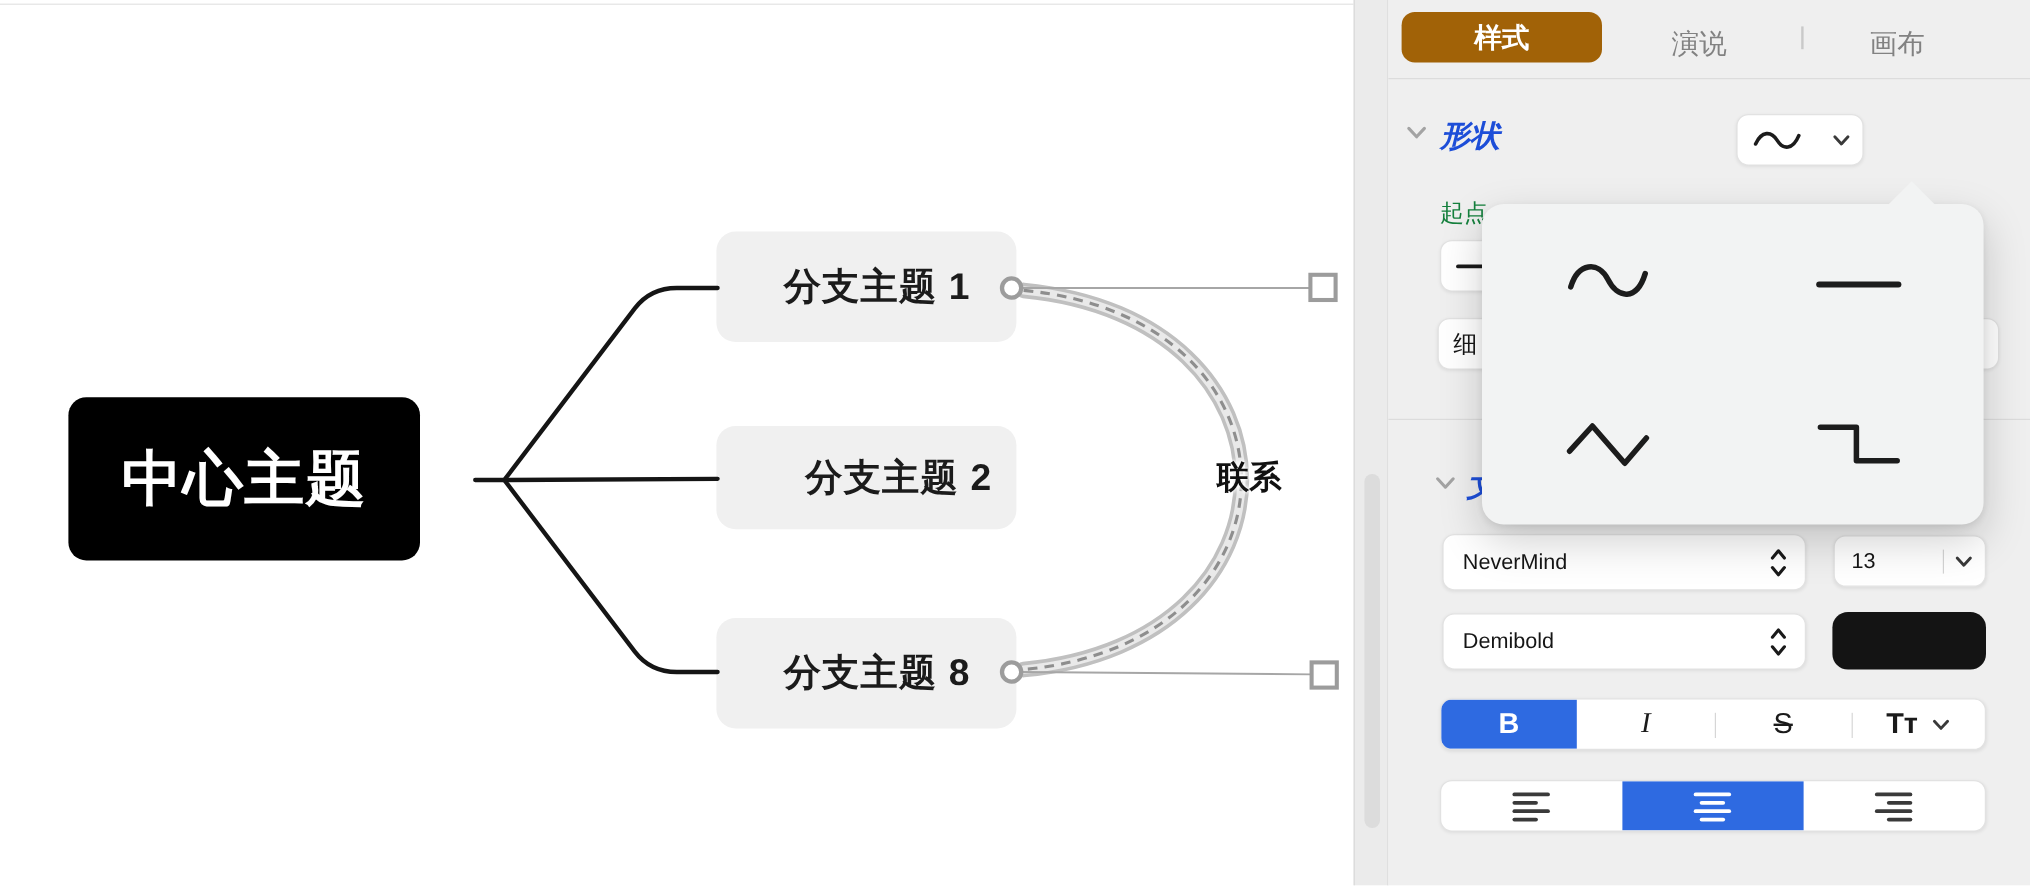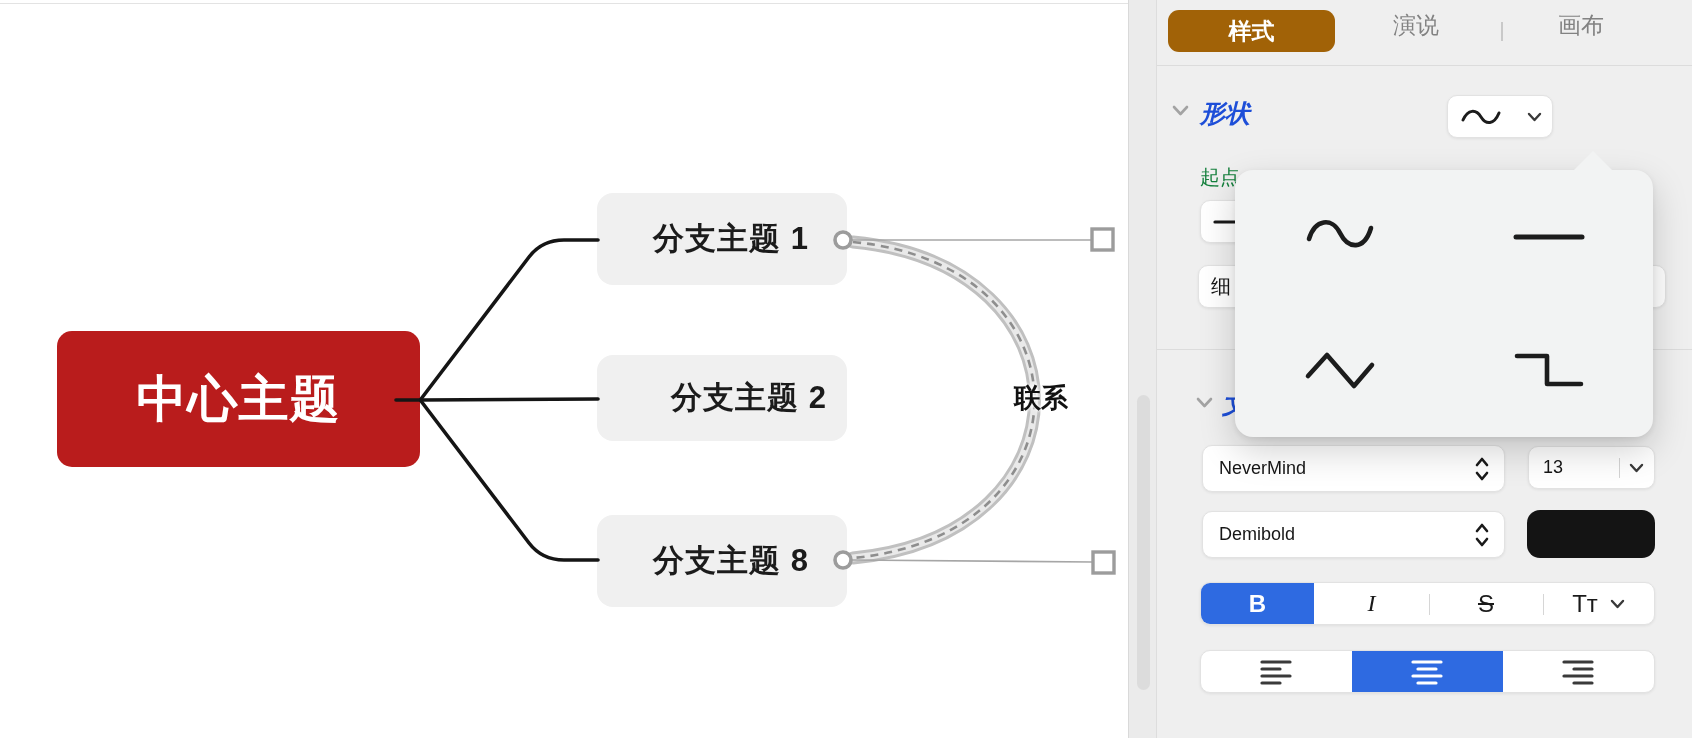--- a/index.html
+++ b/index.html
@@ -8,42 +8,42 @@
     background:#ffffff;
     font-family:"Liberation Sans","DejaVu Sans",sans-serif;
     -webkit-font-smoothing:antialiased;
   }
   .abs{position:absolute;}
 
   
   #canvas{left:0;top:0;width:1128px;height:738px;background:#ffffff;}
   #canvas-topline{left:0;top:3px;width:1128px;height:1px;background:#e3e3e3;}
   .topic{display:flex;align-items:center;justify-content:center;box-sizing:border-box;}
-  #central-topic{left:57px;top:331px;width:363px;height:136px;background:#b91c1c;border-radius:15px;}
+  #central-topic{left:57px;top:331px;width:293px;height:136px;background:#000000;border-radius:15px;}
   #central-topic .t{color:#ffffff;font-size:50px;font-weight:700;letter-spacing:1px;}
   .branch{background:#f0f0f0;border-radius:16px;}
   .branch .t{color:#1b1b1b;font-size:31px;font-weight:600;letter-spacing:1px;margin-left:18px;}
   #branch-1{left:597px;top:193px;width:250px;height:92px;}
   #branch-2{left:597px;top:355px;width:250px;height:86px;padding-left:36px;}
   #branch-3{left:597px;top:515px;width:250px;height:92px;}
   #map-svg{left:0;top:0;}
   #relationship-label{left:1014px;top:380px;width:110px;font-size:27px;font-weight:800;color:#111;
     text-shadow:0 0 3px #fff,0 0 3px #fff,0 0 5px #fff;z-index:6;}
 
   
   #gutter{left:1128px;top:0;width:29px;height:738px;background:#ebebeb;
     border-left:1px solid #d9d9d9;border-right:1px solid #dddddd;box-sizing:border-box;}
   #scroll-thumb{left:1137px;top:395px;width:13px;height:295px;background:#dcdcdc;border-radius:7px;}
 
   
   #panel{left:1157px;top:0;width:535px;height:738px;background:#efefef;}
   .divider{height:1px;background:#dcdcdc;}
   .tab-pill{border-radius:11px;display:flex;align-items:center;justify-content:center;
     font-size:23px;font-weight:600;}
-  .tab-plain{display:flex;align-items:flex-start;justify-content:center;font-size:23px;color:#828282;font-weight:500;}
+  .tab-plain{display:flex;align-items:flex-end;justify-content:center;font-size:23px;color:#828282;font-weight:500;}
   .sec-title{font-size:25px;font-weight:700;color:#1d4ed8;font-style:italic;}
   .chev{stroke:#a3a3a3;stroke-width:2.6;fill:none;stroke-linecap:round;stroke-linejoin:round;}
   .field{background:#fff;border:1px solid #e2e2e2;border-radius:10px;box-sizing:border-box;
     box-shadow:0 1px 3px rgba(0,0,0,0.07);display:flex;align-items:center;}
   .field .txt{font-size:18px;color:#161616;}
   .stepper{margin-left:auto;}
   .muted-label{font-size:20px;color:#15803d;}
   .seg-row{background:#fff;border:1px solid #e2e2e2;border-radius:10px;box-sizing:border-box;
     box-shadow:0 1px 3px rgba(0,0,0,0.07);display:flex;overflow:hidden;position:absolute;}
   .seg{flex:1;display:flex;align-items:center;justify-content:center;position:relative;}
@@ -180,21 +180,21 @@
   <div class="seg" style="flex:0 0 113px;background:#2e6ae1;">
     <span class="fmt" style="color:#fff;font-weight:700;">B</span>
   </div>
   <div class="seg" style="flex:0 0 115px;">
     <span class="fmt" style="font-style:italic;font-family:'Liberation Serif',serif;">I</span>
   </div>
   <div class="seg" style="flex:0 0 114px;">
     <span class="fmt" style="text-decoration:line-through;">S</span>
   </div>
   <div class="seg" style="flex:1;">
-    <span class="fmt" style="font-weight:400;text-align:center;">Tᴛ</span>
+    <span class="fmt" style="font-weight:700;text-align:center;">Tᴛ</span>
     <svg style="margin-left:12px;" width="15" height="10" viewBox="0 0 15 10">
       <polyline points="2,2 7.5,8 13,2" fill="none" stroke="#3a3a3a" stroke-width="2.4" stroke-linecap="round" stroke-linejoin="round"></polyline>
     </svg>
   </div>
   <div class="seg-sep" style="left:228px;"></div>
   <div class="seg-sep" style="left:342px;"></div>
 </div>
 
 <div class="seg-row" style="left:1200px;top:650px;width:455px;height:43px;">
   <div class="seg">

